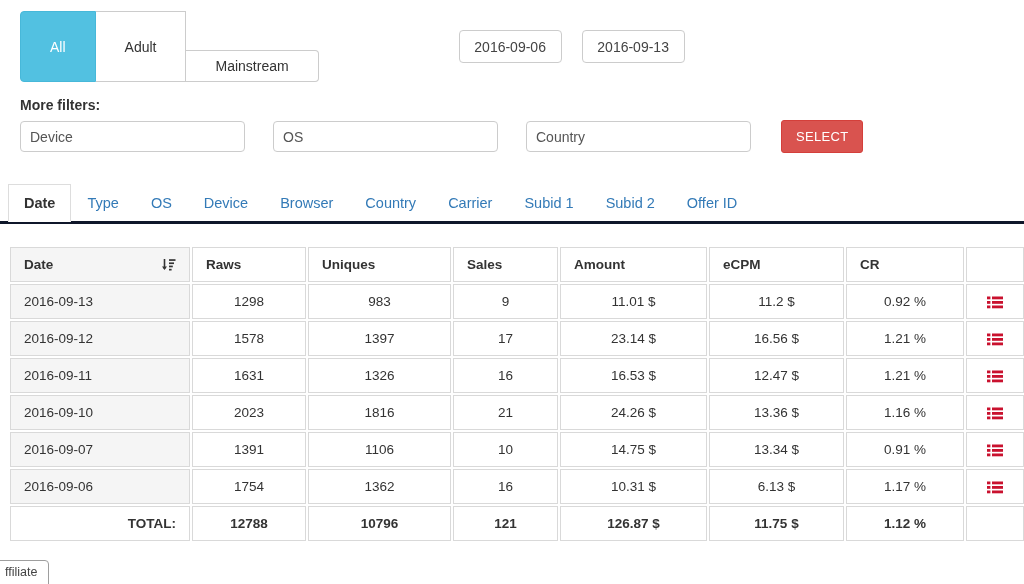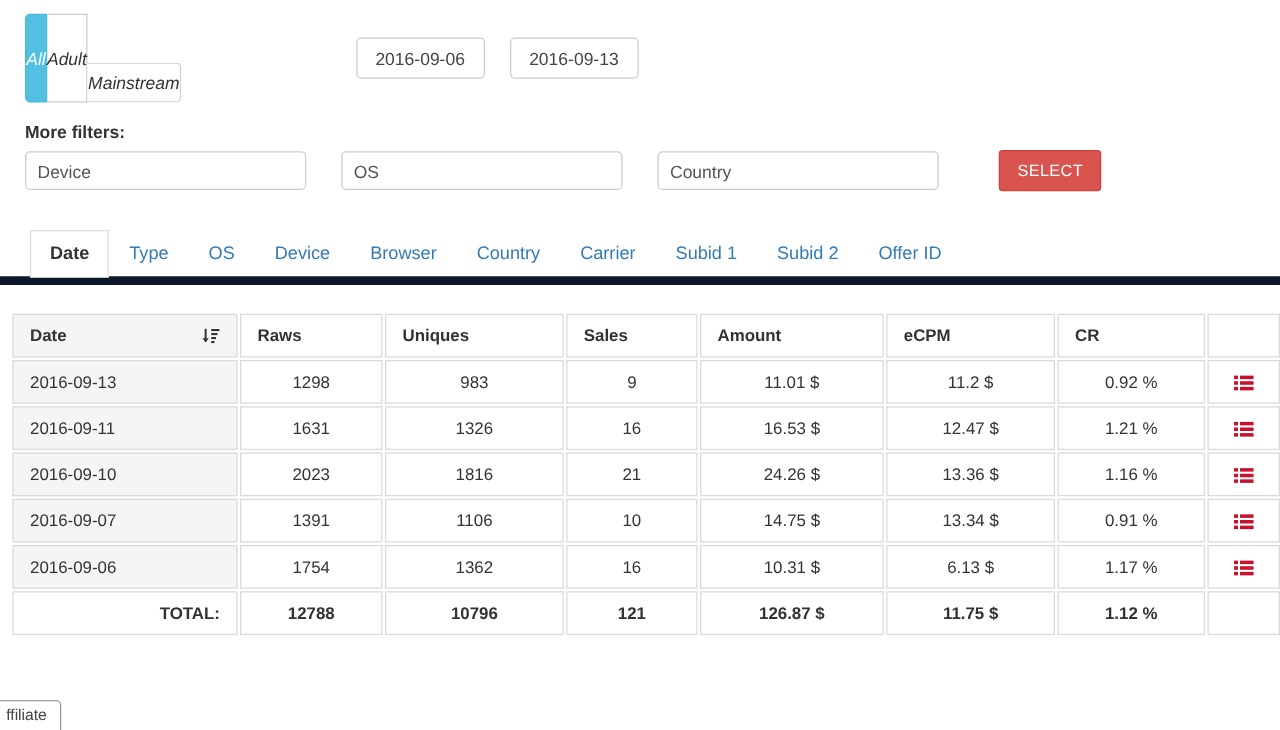--- a/index.html
+++ b/index.html
@@ -19,26 +19,25 @@
     margin: 11px 0 0 20px;
   }
   .segment-group {
     display: inline-flex;
     border-radius: 4px;
   }
   .segment-btn {
     background: #fff;
     border: 1px solid #ccc;
     border-left-width: 0;
-    padding: 7px 0;
+    padding: 7px 29px;
     font-size: 14px;
     color: #333;
     cursor: pointer;
     font-family: inherit;
-    font-style: italic;
   }
   .segment-btn:first-child { border-left-width: 1px; border-radius: 4px 0 0 4px; }
   .segment-btn:last-child { border-radius: 0 4px 4px 0; margin-top: 39px; }
   .segment-btn.active {
     background: #52c1e1;
     border-color: #47b8d9;
     color: #fff;
   }
   .date-input {
     width: 103px;
@@ -71,37 +70,37 @@
     border-radius: 4px;
     padding: 0 9px;
     font-size: 14px;
     color: #444;
     font-family: inherit;
     outline: none;
   }
   .filter-input::placeholder { color: #555; opacity: 1; }
   .filter-input + .filter-input { margin-left: 28px; }
   .select-btn {
-    margin-left: 48px;
+    margin-left: 30px;
     background: #d9534f;
     border: 1px solid #d43f3a;
     border-radius: 3px;
     color: #fff;
     font-size: 13px;
     padding: 8px 14px;
     cursor: pointer;
     font-family: inherit;
     letter-spacing: .3px;
   }
 
   
   .tabs {
     margin-top: 31px;
-    padding-left: 24px;
-    border-bottom: 7px solid #0f172a;
+    padding-left: 8px;
+    border-bottom: 3px solid #0f172a;
     white-space: nowrap;
   }
   .tab {
     display: inline-block;
     padding: 10px 15px;
     margin-bottom: -1px;
     font-size: 14.5px;
     color: #337ab7;
     text-decoration: none;
     cursor: pointer;
@@ -238,20 +237,37 @@
         <td class="icon-cell"><span class="list-icon"><svg width="16" height="13" viewBox="0 0 16 13">
   <rect x="0" y="0.5" width="3.4" height="2.8" fill="#c9112e"></rect>
   <rect x="5" y="0.5" width="11" height="2.8" fill="#c9112e"></rect>
   <rect x="0" y="5" width="3.4" height="2.8" fill="#c9112e"></rect>
   <rect x="5" y="5" width="11" height="2.8" fill="#c9112e"></rect>
   <rect x="0" y="9.5" width="3.4" height="2.8" fill="#c9112e"></rect>
   <rect x="5" y="9.5" width="11" height="2.8" fill="#c9112e"></rect>
 </svg></span></td>
       </tr>
       <tr>
+        <td class="date-cell">2016-09-12</td>
+        <td class="num">1578</td>
+        <td class="num">1397</td>
+        <td class="num">17</td>
+        <td class="num">23.14 $</td>
+        <td class="num">16.56 $</td>
+        <td class="num">1.21 %</td>
+        <td class="icon-cell"><span class="list-icon"><svg width="16" height="13" viewBox="0 0 16 13">
+  <rect x="0" y="0.5" width="3.4" height="2.8" fill="#c9112e"></rect>
+  <rect x="5" y="0.5" width="11" height="2.8" fill="#c9112e"></rect>
+  <rect x="0" y="5" width="3.4" height="2.8" fill="#c9112e"></rect>
+  <rect x="5" y="5" width="11" height="2.8" fill="#c9112e"></rect>
+  <rect x="0" y="9.5" width="3.4" height="2.8" fill="#c9112e"></rect>
+  <rect x="5" y="9.5" width="11" height="2.8" fill="#c9112e"></rect>
+</svg></span></td>
+      </tr>
+      <tr>
         <td class="date-cell">2016-09-11</td>
         <td class="num">1631</td>
         <td class="num">1326</td>
         <td class="num">16</td>
         <td class="num">16.53 $</td>
         <td class="num">12.47 $</td>
         <td class="num">1.21 %</td>
         <td class="icon-cell"><span class="list-icon"><svg width="16" height="13" viewBox="0 0 16 13">
   <rect x="0" y="0.5" width="3.4" height="2.8" fill="#c9112e"></rect>
   <rect x="5" y="0.5" width="11" height="2.8" fill="#c9112e"></rect>

